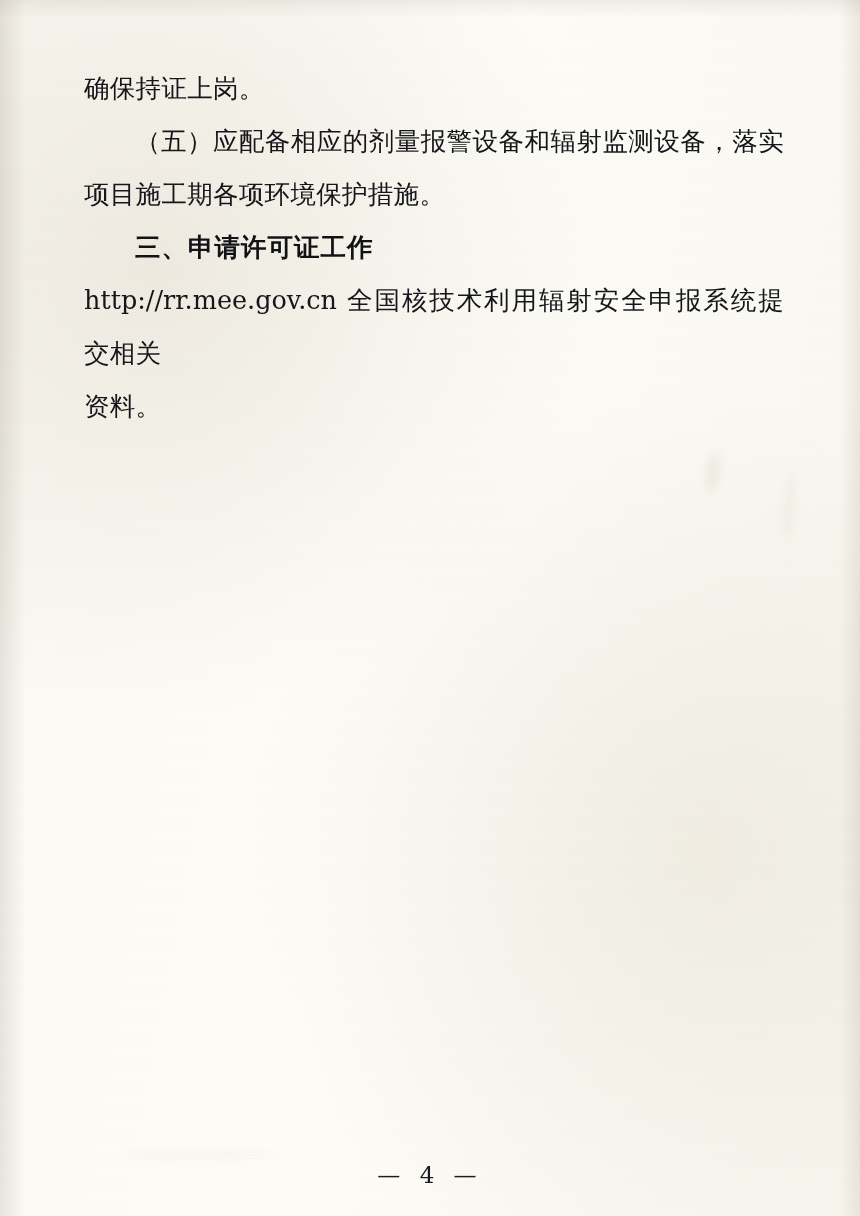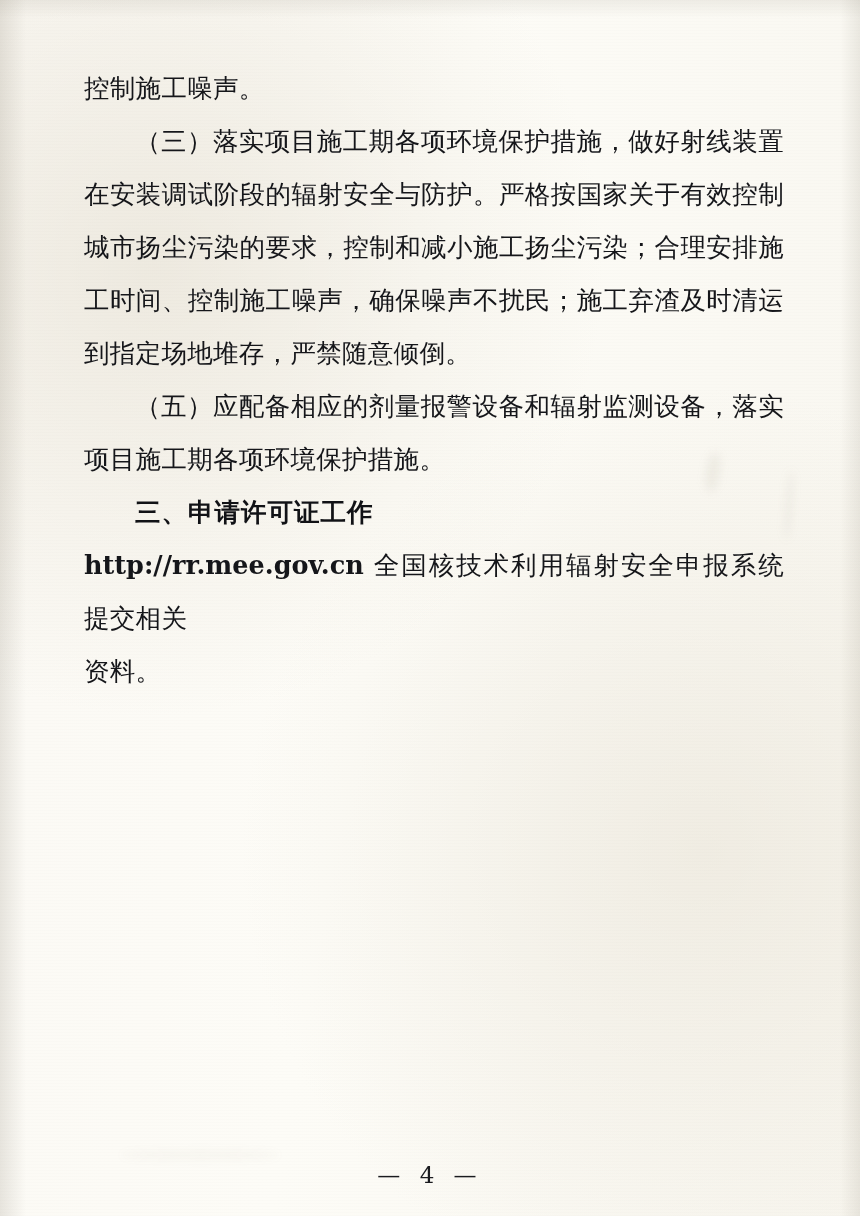--- a/index.html
+++ b/index.html
@@ -86,21 +86,21 @@
     font-weight: bold;
     font-size: 25.5px;
     line-height: 53px;
     color: #111216;
     text-indent: 2em;
     letter-spacing: 1px;
     margin: 0;
   }
   .url {
     font-family: "DejaVu Serif", "Liberation Serif", serif;
-    font-weight: bold;
+    font-weight: normal;
     letter-spacing: 0px;
     margin-top: 33px;
   }
   .footer {
     position: absolute;
     left: 0;
     right: 0;
     bottom: 28px;
     text-align: center;
     font-family: "DejaVu Serif", "Liberation Serif", serif;
@@ -117,23 +117,22 @@
   <div class="paper-noise"></div>
   <div class="edge-shadow-left"></div>
   <div class="edge-shadow-top"></div>
   <div class="edge-shadow-right"></div>
   <div class="smudge smudge-a"></div>
   <div class="smudge smudge-b"></div>
   <div class="smudge smudge-c"></div>
 
   <div class="content">
 
-    <p class="para">控制施工噪声。</p>
+    <p class="para">确保持证上岗。</p>
 
-    <p class="para indent">（三）落实项目施工期各项环境保护措施，做好射线装置在安装调试阶段的辐射安全与防护。严格按国家关于有效控制城市扬尘污染的要求，控制和减小施工扬尘污染；合理安排施工时间、控制施工噪声，确保噪声不扰民；施工弃渣及时清运到指定场地堆存，严禁随意倾倒。</p>
 
 
     <p class="para indent">（五）应配备相应的剂量报警设备和辐射监测设备，落实项目施工期各项环境保护措施。</p>
 
 
     <p class="heading">三、申请许可证工作</p>
 
 
     <p class="para"><span class="url">http://rr.mee.gov.cn</span><span> 全国核技术利用辐射安全申报系统提交相关</span></p>
 

